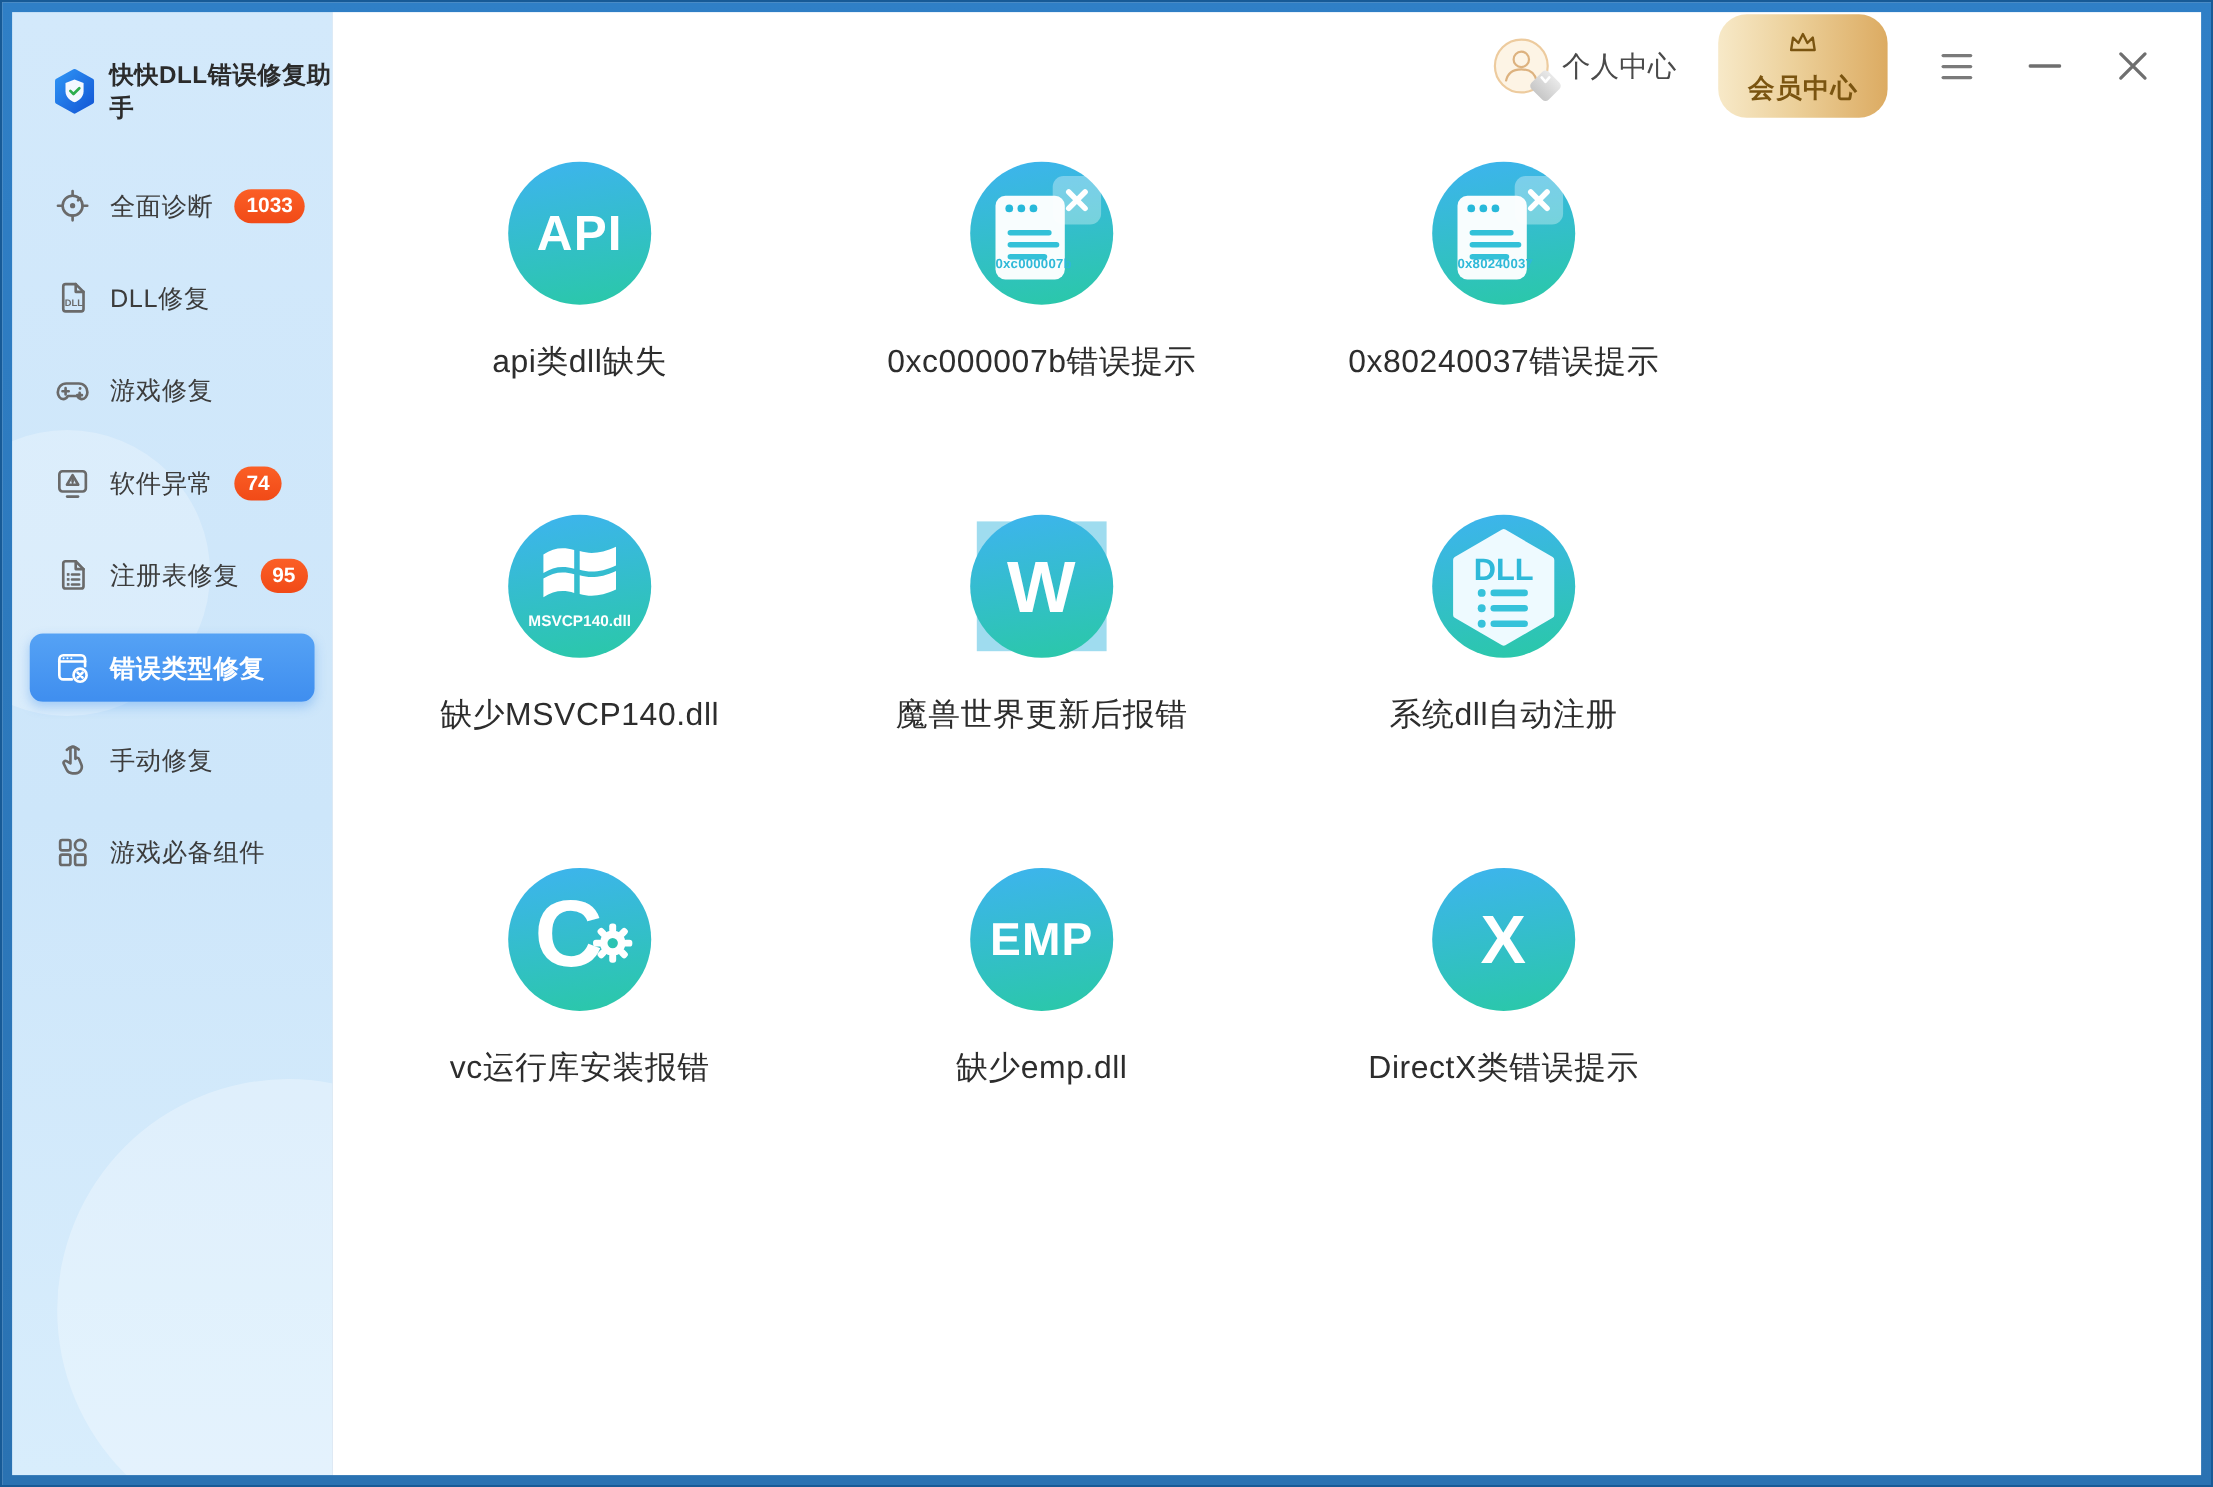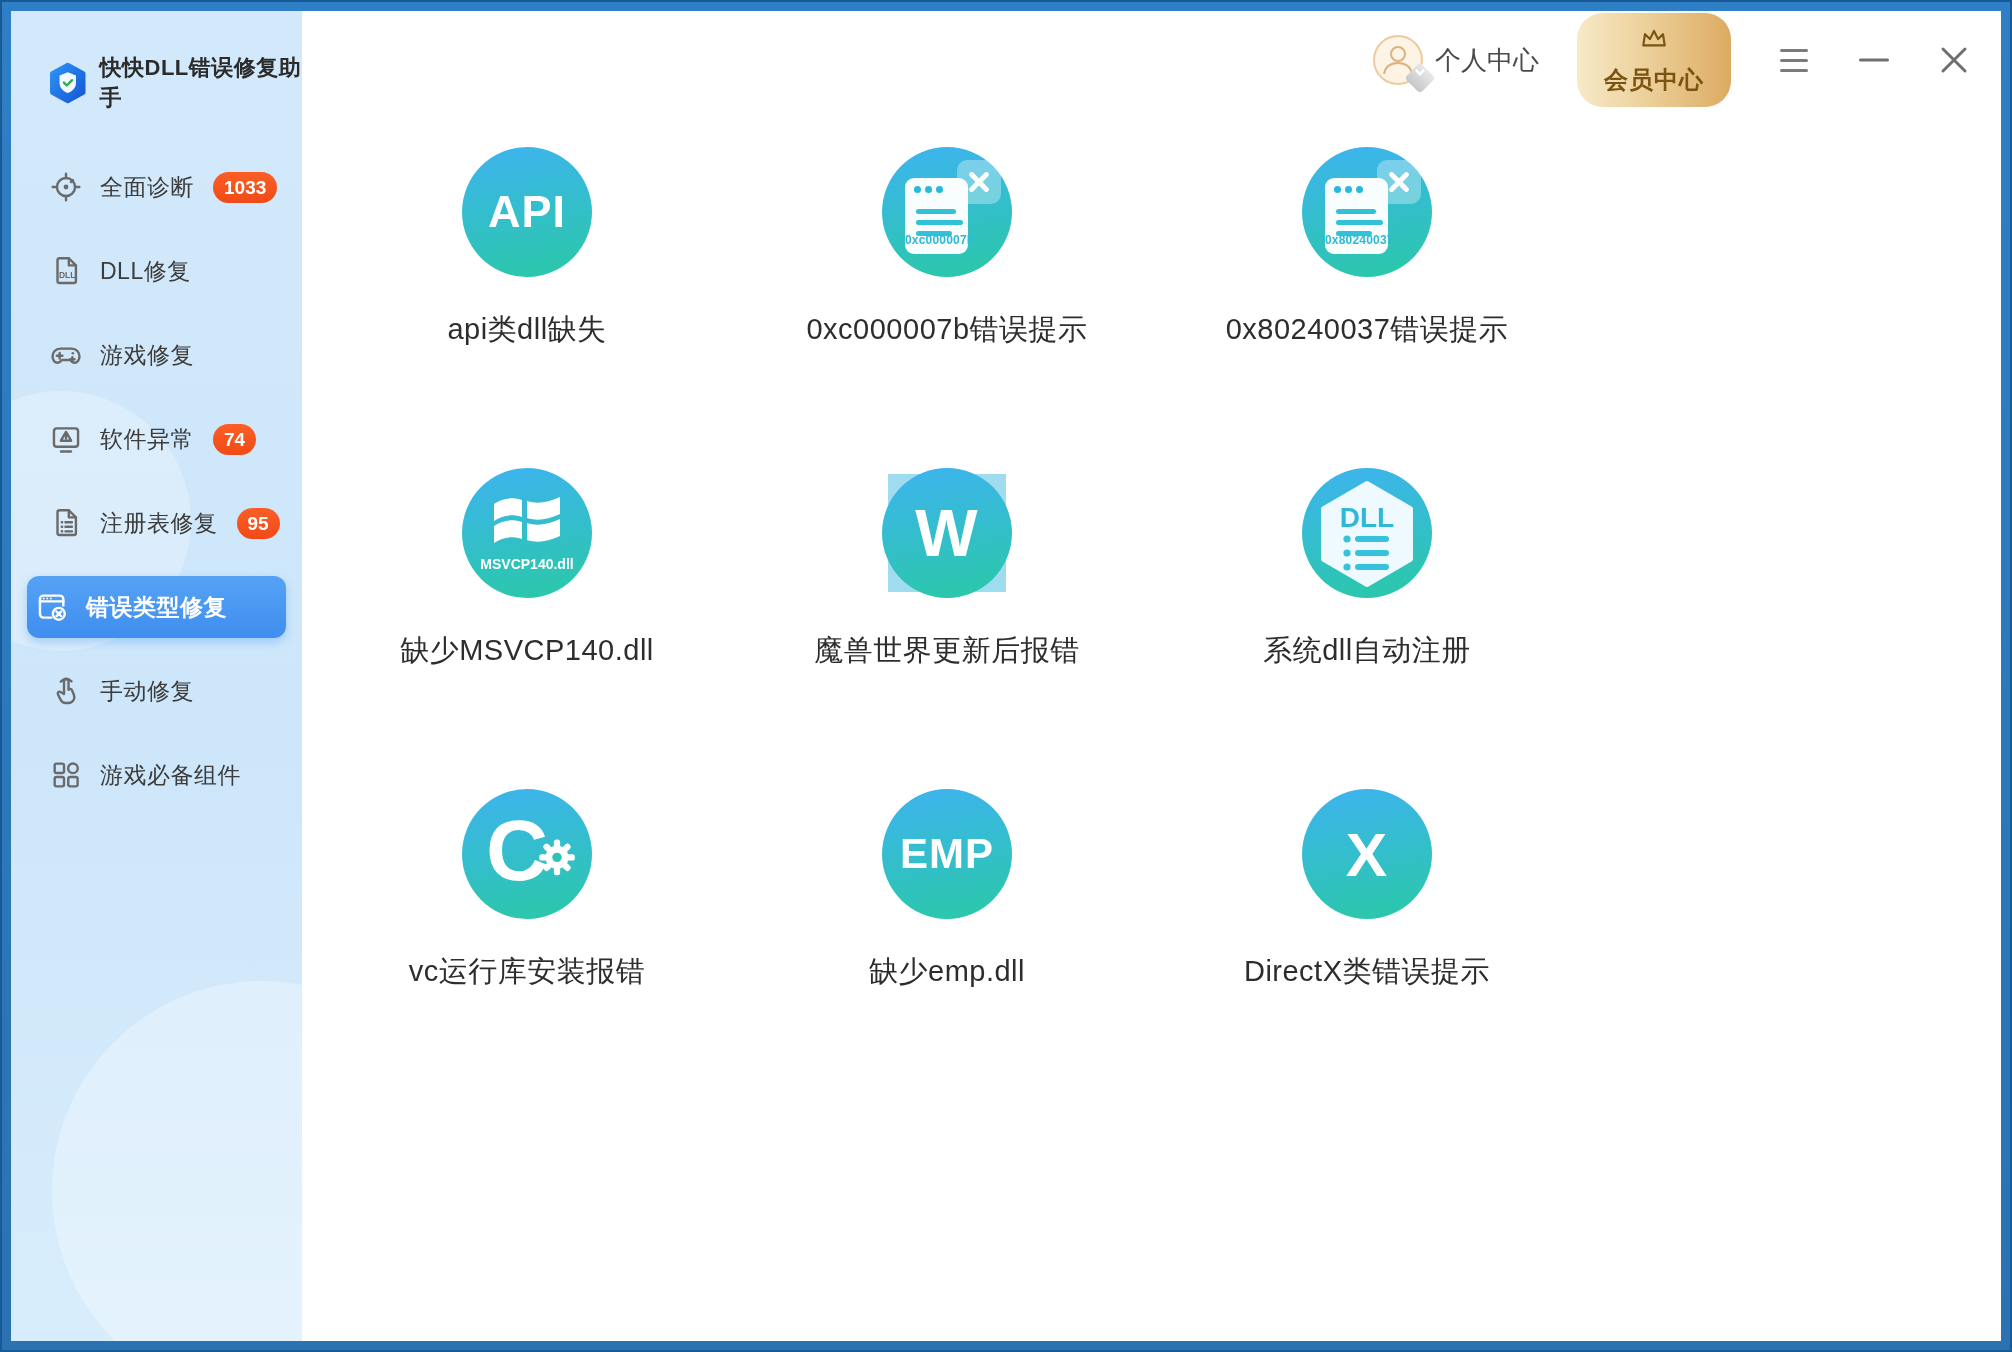--- a/index.html
+++ b/index.html
@@ -10,27 +10,27 @@
   .sidebar { width:291px; flex-shrink:0; background:linear-gradient(180deg,#d3e9fb 0%, #cde6fa 55%, #d8edfc 100%); position:relative; overflow:hidden; }
   .sidebar::before { content:""; position:absolute; width:420px; height:420px; border-radius:50%; background:rgba(255,255,255,0.30); right:-170px; bottom:-60px; }
   .sidebar::after  { content:""; position:absolute; width:260px; height:260px; border-radius:50%; background:rgba(255,255,255,0.25); left:-80px; top:380px; }
   .brand { display:flex; align-items:center; gap:11px; padding:42px 0 0 36px; position:relative; z-index:2; }
   .brand-title { font-size:22px; font-weight:700; color:#2b2b2b; letter-spacing:0.5px; }
   .menu { margin-top:32px; position:relative; z-index:2; display:flex; flex-direction:column; }
   .item { height:84px; display:flex; align-items:center; gap:17px; padding-left:38px; cursor:pointer; }
   .item svg { width:34px; height:34px; flex-shrink:0; }
   .item-label { font-size:23px; color:#3c3c3c; letter-spacing:0.5px; white-space:nowrap; }
   .badge { background:linear-gradient(180deg,#fb5f26,#f14a17); color:#fff; font-size:19px; line-height:1; padding:6px 11px; border-radius:16px; margin-left:2px; font-weight:600; }
-  .item.active { height:62px; margin:11px 16px 11px 16px; padding-left:8px; border-radius:12px; background:linear-gradient(180deg,#55a2f5,#3f8eef); box-shadow:0 4px 10px rgba(63,142,239,0.35); }
+  .item.active { height:62px; margin:11px 16px 11px 16px; padding-left:22px; border-radius:12px; background:linear-gradient(180deg,#55a2f5,#3f8eef); box-shadow:0 4px 10px rgba(63,142,239,0.35); }
   .item.active .item-label { color:#fff; font-weight:600; }
 
   
   .main { flex:1; background:#ffffff; position:relative; }
 
-  .topbar { position:absolute; top:0; right:0; height:98px; display:flex; align-items:center; padding-right:30px; z-index:5; }
+  .topbar { position:absolute; top:0; right:0; height:98px; display:flex; align-items:center; padding-right:45px; z-index:5; }
   .user-group { display:flex; align-items:center; gap:12px; cursor:pointer; }
   .avatar { width:50px; height:50px; border-radius:50%; background:#fdf4e5; border:2px solid #edcb9e; position:relative; }
   .avatar svg { position:absolute; inset:0; }
   .avatar-diamond { position:absolute; right:-10px; bottom:-6px; width:22px; height:22px; background:linear-gradient(180deg,#e9e9e9,#c7c7c7); transform:rotate(45deg); border-radius:4px; display:flex; align-items:center; justify-content:center; }
   .avatar-diamond svg { transform:rotate(-45deg); }
   .user-label { font-size:26px; color:#4a4a4a; }
   .member-pill { display:flex; align-items:center; gap:10px; margin-left:38px; background:linear-gradient(90deg,#f7e9c8 0%, #ecd09a 45%, #dcab62 100%); border-radius:26px; padding:11px 27px; cursor:pointer;flex-direction:column; }
   .member-label { font-size:24px; font-weight:700; color:#7a5410; letter-spacing:1px; }
   .winbtn { margin-left:46px; cursor:pointer; display:flex; align-items:center; justify-content:center; width:34px; height:34px; }
   .hamburger { display:flex; flex-direction:column; gap:7px; }

